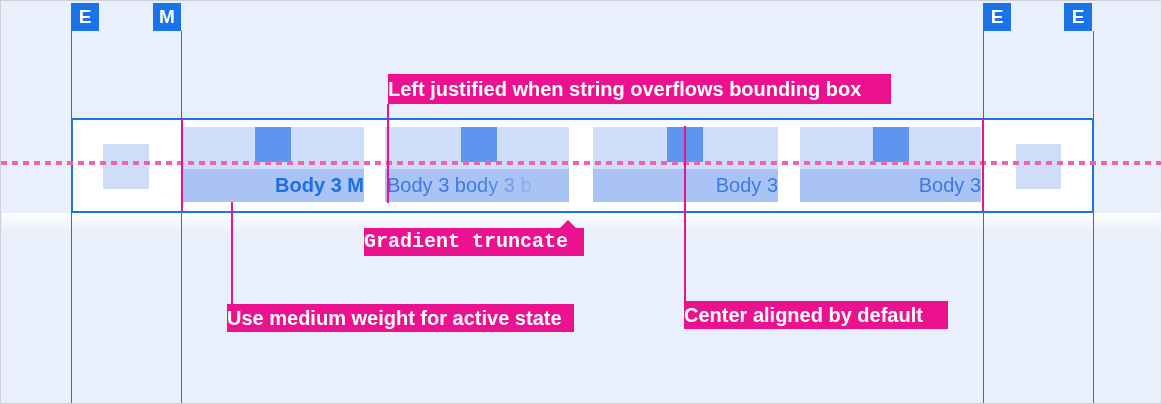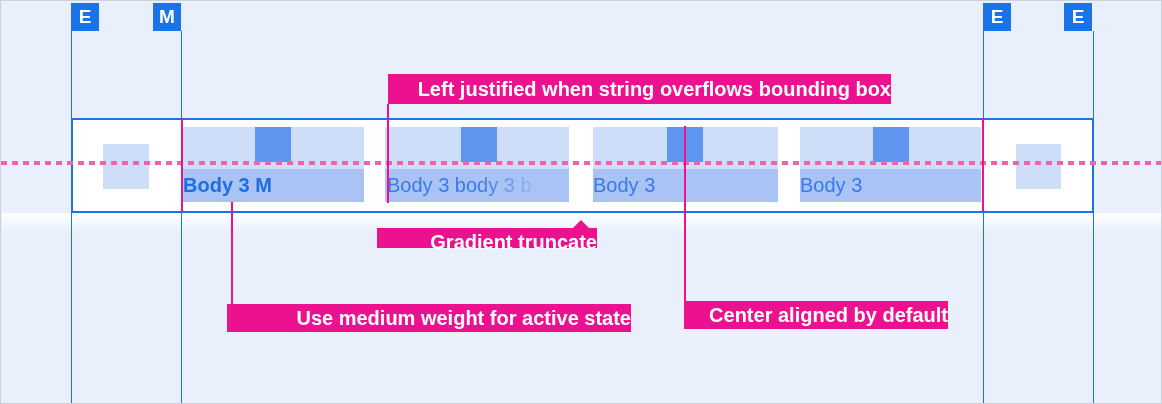--- a/index.html
+++ b/index.html
@@ -50,46 +50,46 @@
   .tab-4{left:799px;width:181px;}
   .tab-block{position:absolute;left:0;top:0;width:100%;height:42px;background:var(--tab-block-light,#cfdef8);}
   .tab-square{position:absolute;top:0;width:36px;height:35px;background:var(--tab-square,#5e95ee);}
   .tab-1 .tab-square{left:72px;}
   .tab-2 .tab-square{left:76px;}
   .tab-3 .tab-square{left:74px;}
   .tab-4 .tab-square{left:73px;}
   .tab-strip{
     position:absolute;left:0;top:42px;width:100%;height:33px;
     background:var(--tab-strip,#a9c3f5);
-    font-size:20px;line-height:33px;text-align:left;
+    font-size:20px;line-height:33px;text-align:right;
     color:var(--inactive-text,#3b7ae8);white-space:nowrap;overflow:hidden;
   }
   .tab-1 .tab-strip{font-weight:bold;color:var(--active-text,#1d6fe3);}
   .tab-2 .tab-strip{text-align:left;padding-left:2px;box-sizing:border-box;}
   .fade{position:absolute;right:0;top:0;width:90px;height:33px;
     background:linear-gradient(90deg,rgba(169,195,245,0) 0%,var(--tab-strip,#a9c3f5) 72%);}
   
   .dash{position:absolute;left:0;top:160px;width:1162px;height:4px;
     background:repeating-linear-gradient(90deg,var(--dashed-pink,#ee62ae) 0 6px,transparent 6px 11px);}
   
   .pline{position:absolute;width:2px;background:var(--accent-magenta,#ec128f);}
   .pl-left-edge{left:180px;top:117px;height:94px;}
   .pl-right-edge{left:981px;top:117px;height:94px;}
   .pl-justify{left:386px;top:103px;height:99px;}
   .pl-weight{left:230px;top:201px;height:102px;}
   .pl-center{left:683px;top:125px;height:175px;}
   
   .note{
     position:absolute;background:var(--accent-magenta,#ec128f);
-    color:#fff;font-weight:bold;font-size:20px;text-align:right;
+    color:#fff;font-weight:bold;font-size:20px;text-align:left;
     white-space:nowrap;
   }
   .note-1{left:387px;top:73px;width:503px;height:30px;line-height:30px;}
-  .note-2{left:376px;top:227px;width:220px;height:20px;line-height:28px;}
-  .note-3{left:226px;top:303px;width:404px;height:28px;line-height:28px;}
+  .note-2{left:363px;top:227px;width:220px;height:28px;line-height:28px;font-family:Liberation Mono, monospace;}
+  .note-3{left:226px;top:303px;width:347px;height:28px;line-height:28px;}
   .note-4{left:683px;top:300px;width:264px;height:28px;line-height:28px;}
   .caret{position:absolute;left:196px;top:-8px;width:0;height:0;
     border-left:8px solid transparent;border-right:8px solid transparent;
     border-bottom:8px solid var(--accent-magenta,#ec128f);}
 </style>
 </head>
 <body>
 
 <div class="canvas">
 

